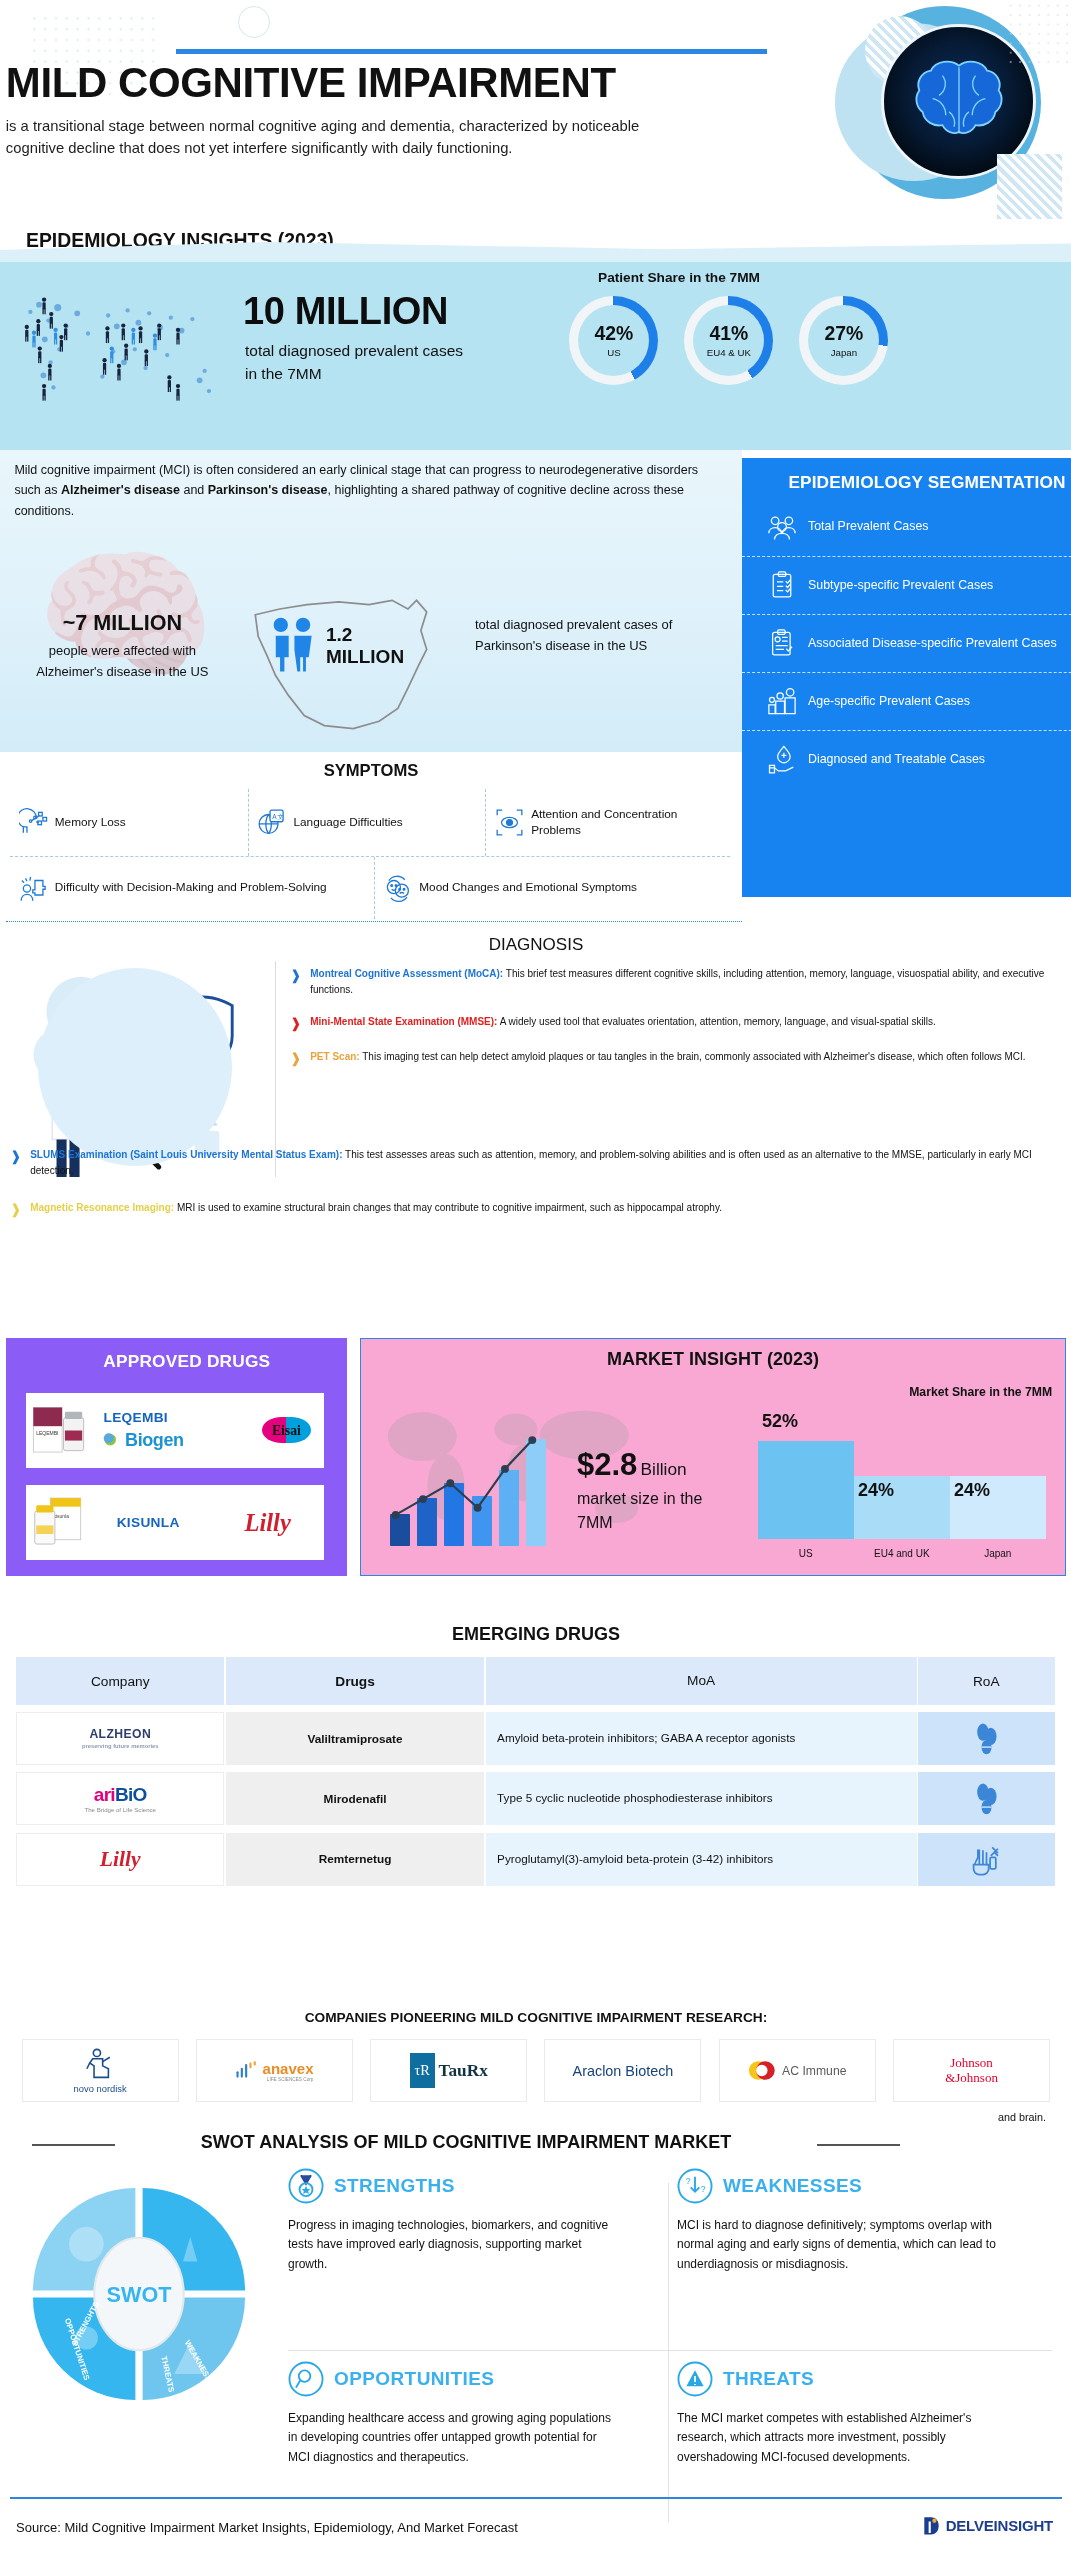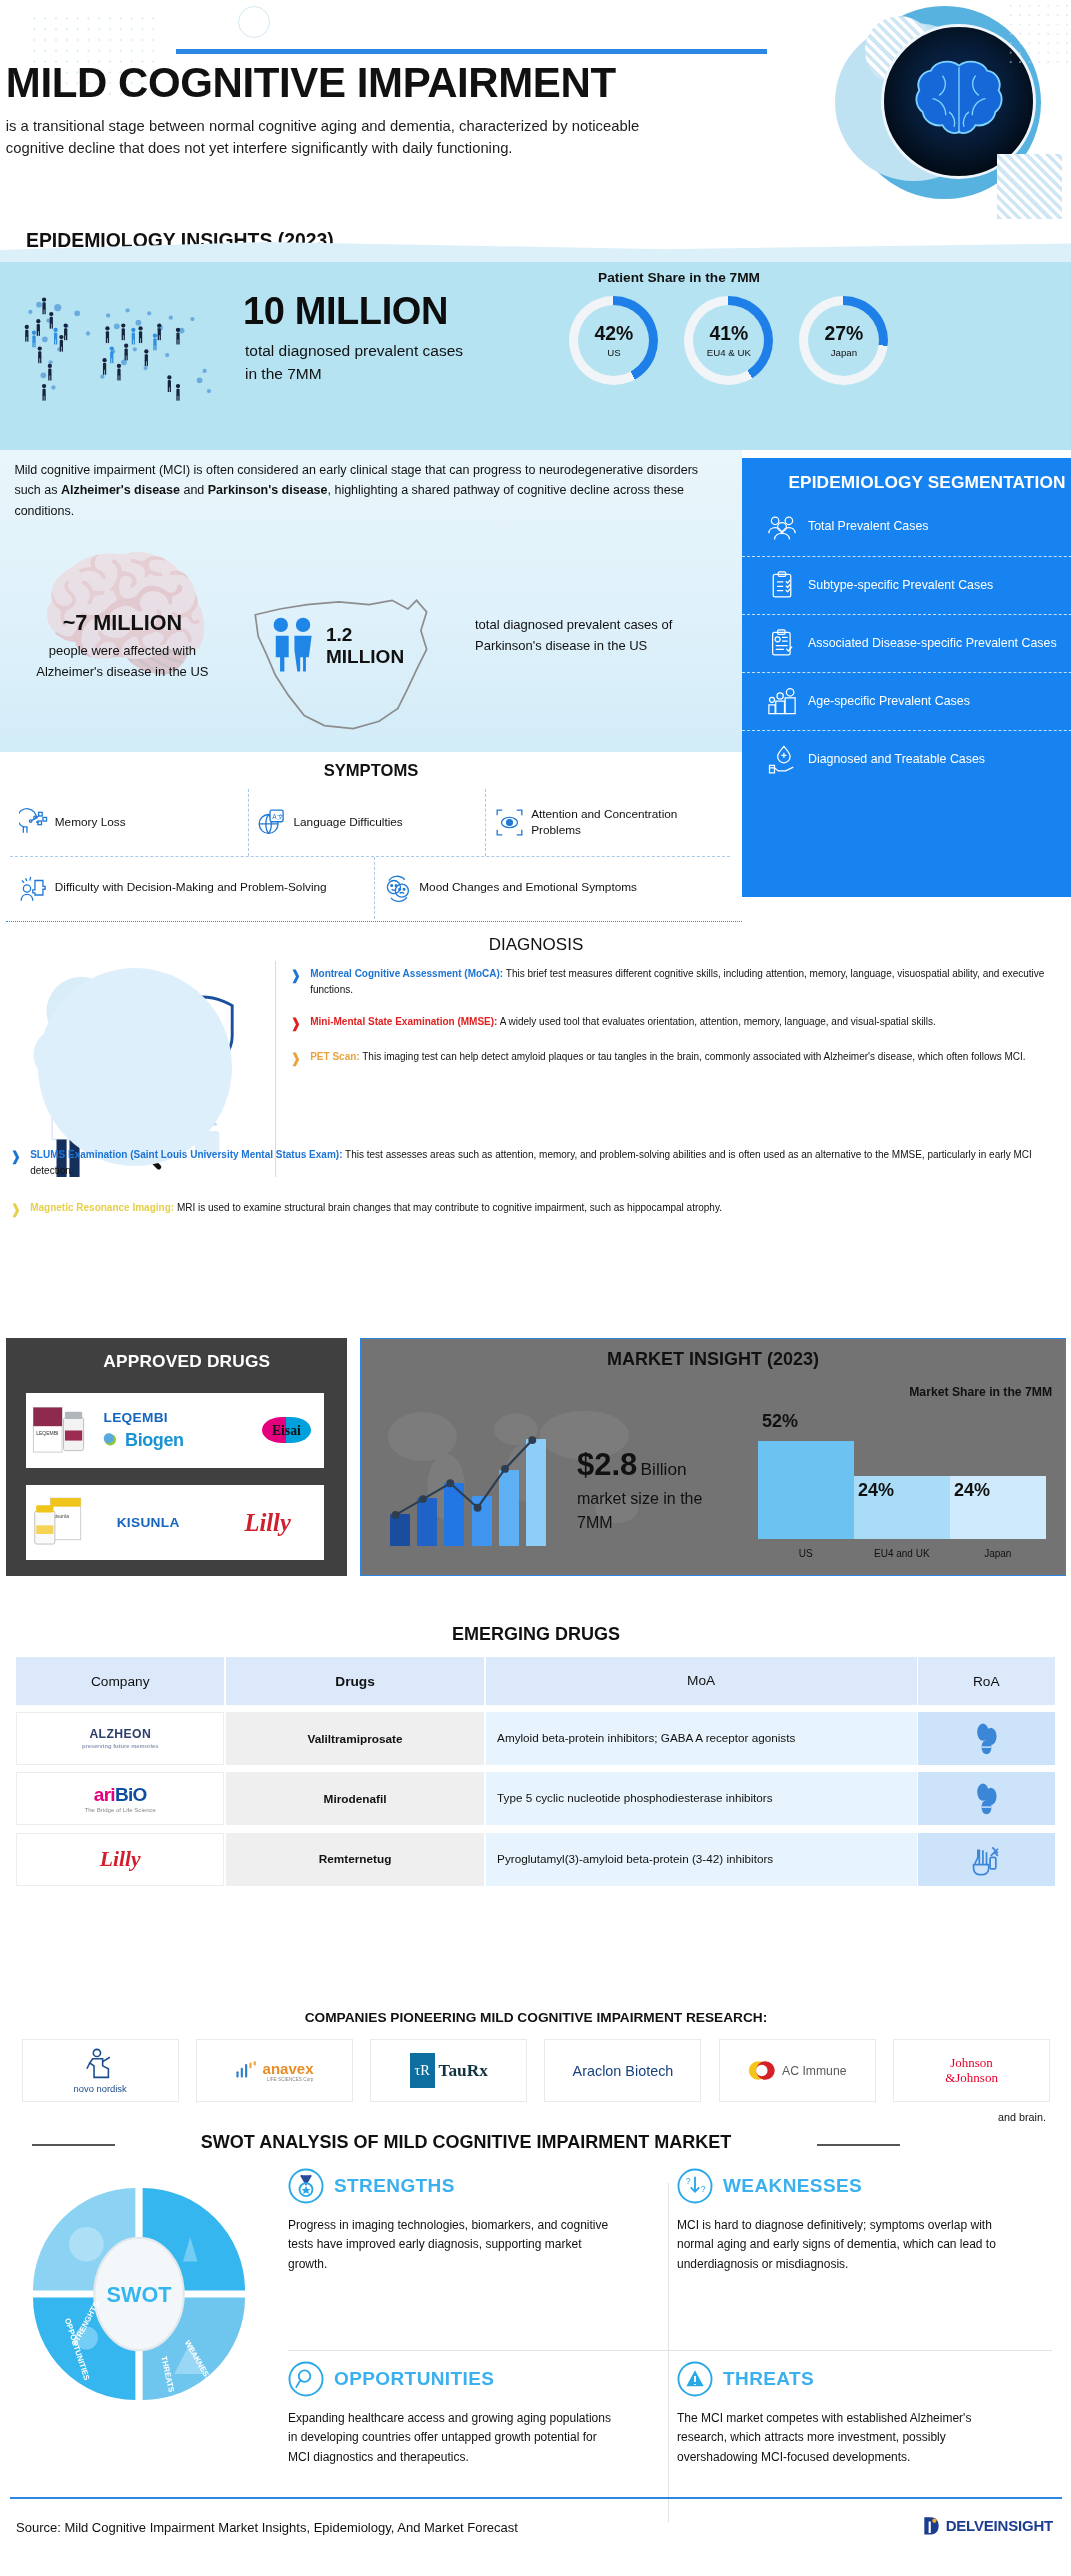--- a/index.html
+++ b/index.html
@@ -100,33 +100,33 @@
   .diag-sep { position:absolute; left: 275px; top: 30px; height: 216px; border-left: 1.1px solid #dcdcdc; }
   .diag-list { position:absolute; left: 290px; top: 35px; width: 764px; }
   .diag-li { display:flex; gap: 7.2px; margin-bottom: 16px; }
   .chev { font-size: 13.7px; line-height: 1.4; flex: 0 0 13px; }
   .diag-txt { font-size: 10px; line-height: 1.58; color:#111; }
   .diag-txt b { font-weight: 800; }
   .diag-wide { position:absolute; left: 10px; top: 216px; width: 1052px; }
   .diag-wide .diag-li { margin-bottom: 21.6px; }
 
   
-  .drugs { position:absolute; left: 5.8px; top: 1338px; width: 341px; height: 238px; background:#404040;padding-left:21px; }
+  .drugs { position:absolute; left: 5.8px; top: 1338px; width: 341px; height: 238px; background:#8b5cf6;padding-left:21px; }
   .drugs h3 { text-align:center; color:#fff; font-size: 17.3px; font-weight: 800; padding-top: 13px; letter-spacing:0.2px; }
   .drug-card { position:absolute; left: 20px; width: 298px; height: 75px; background:#fff; display:flex; align-items:center; }
   .drug-card.c1 { top: 55px; }
   .drug-card.c2 { top: 147px; }
   .vial { width: 69px; height: 61px; flex:0 0 69px; margin-left: 2.9px; }
   .drugname { font-size: 13.7px; font-weight: 800; color:#1565c0; letter-spacing:0.3px; }
   .biogen { font-size: 18px; font-weight: 800; color:#1a93d4; letter-spacing:-0.4px; }
   .eisai { background: linear-gradient(90deg,#e5007d 0 50%, #00a0dd 50% 100%); border-radius: 50%/60%;
     color:#111; font-weight:800; font-size: 13.7px; padding: 5.8px 10px; font-family:"Liberation Serif", serif; }
   .lilly { font-family:"Liberation Serif", serif; font-style: italic; font-size: 24.5px; color:#d0202f; font-weight: 700; }
 
-  .market { position:absolute; left: 360px; top: 1338px; width: 706px; height: 238px; background:#737373; border: 1.4px solid #2b87e3; }
+  .market { position:absolute; left: 360px; top: 1338px; width: 706px; height: 238px; background:#f9a8d4; border: 1.4px solid #2b87e3; }
   .market h3 { text-align:center; font-size: 18px; font-weight: 800; color:#111; padding-top: 10px; }
   .mkt-map { position:absolute; left: 7.2px; top: 40px; width: 303px; height: 180px; opacity: .25; }
   .mkt-bars { position:absolute; left: 29px; bottom: 29px; width: 173px; height: 108px; display:flex; align-items:flex-end; gap: 7.2px; }
   .mkt-bars i { display:block; width: 20px; border-radius: 0.7px; }
   .mkt-line { position:absolute; left: 26px; bottom: 29px; width: 187px; height: 119px; }
   .mkt-val { position:absolute; left: 216px; top: 108px; }
   .mkt-val .a { font-size: 31px; font-weight: 800; color:#111; }
   .mkt-val .b { font-size: 17.3px; font-weight: 500; color:#111; }
   .mkt-val .c { font-size: 16px; color:#111; line-height:1.5; margin-top:4.3px; width: 130px; }
   .share { position:absolute; right: 10px; top: 43px; width: 303px; height: 180px; }

